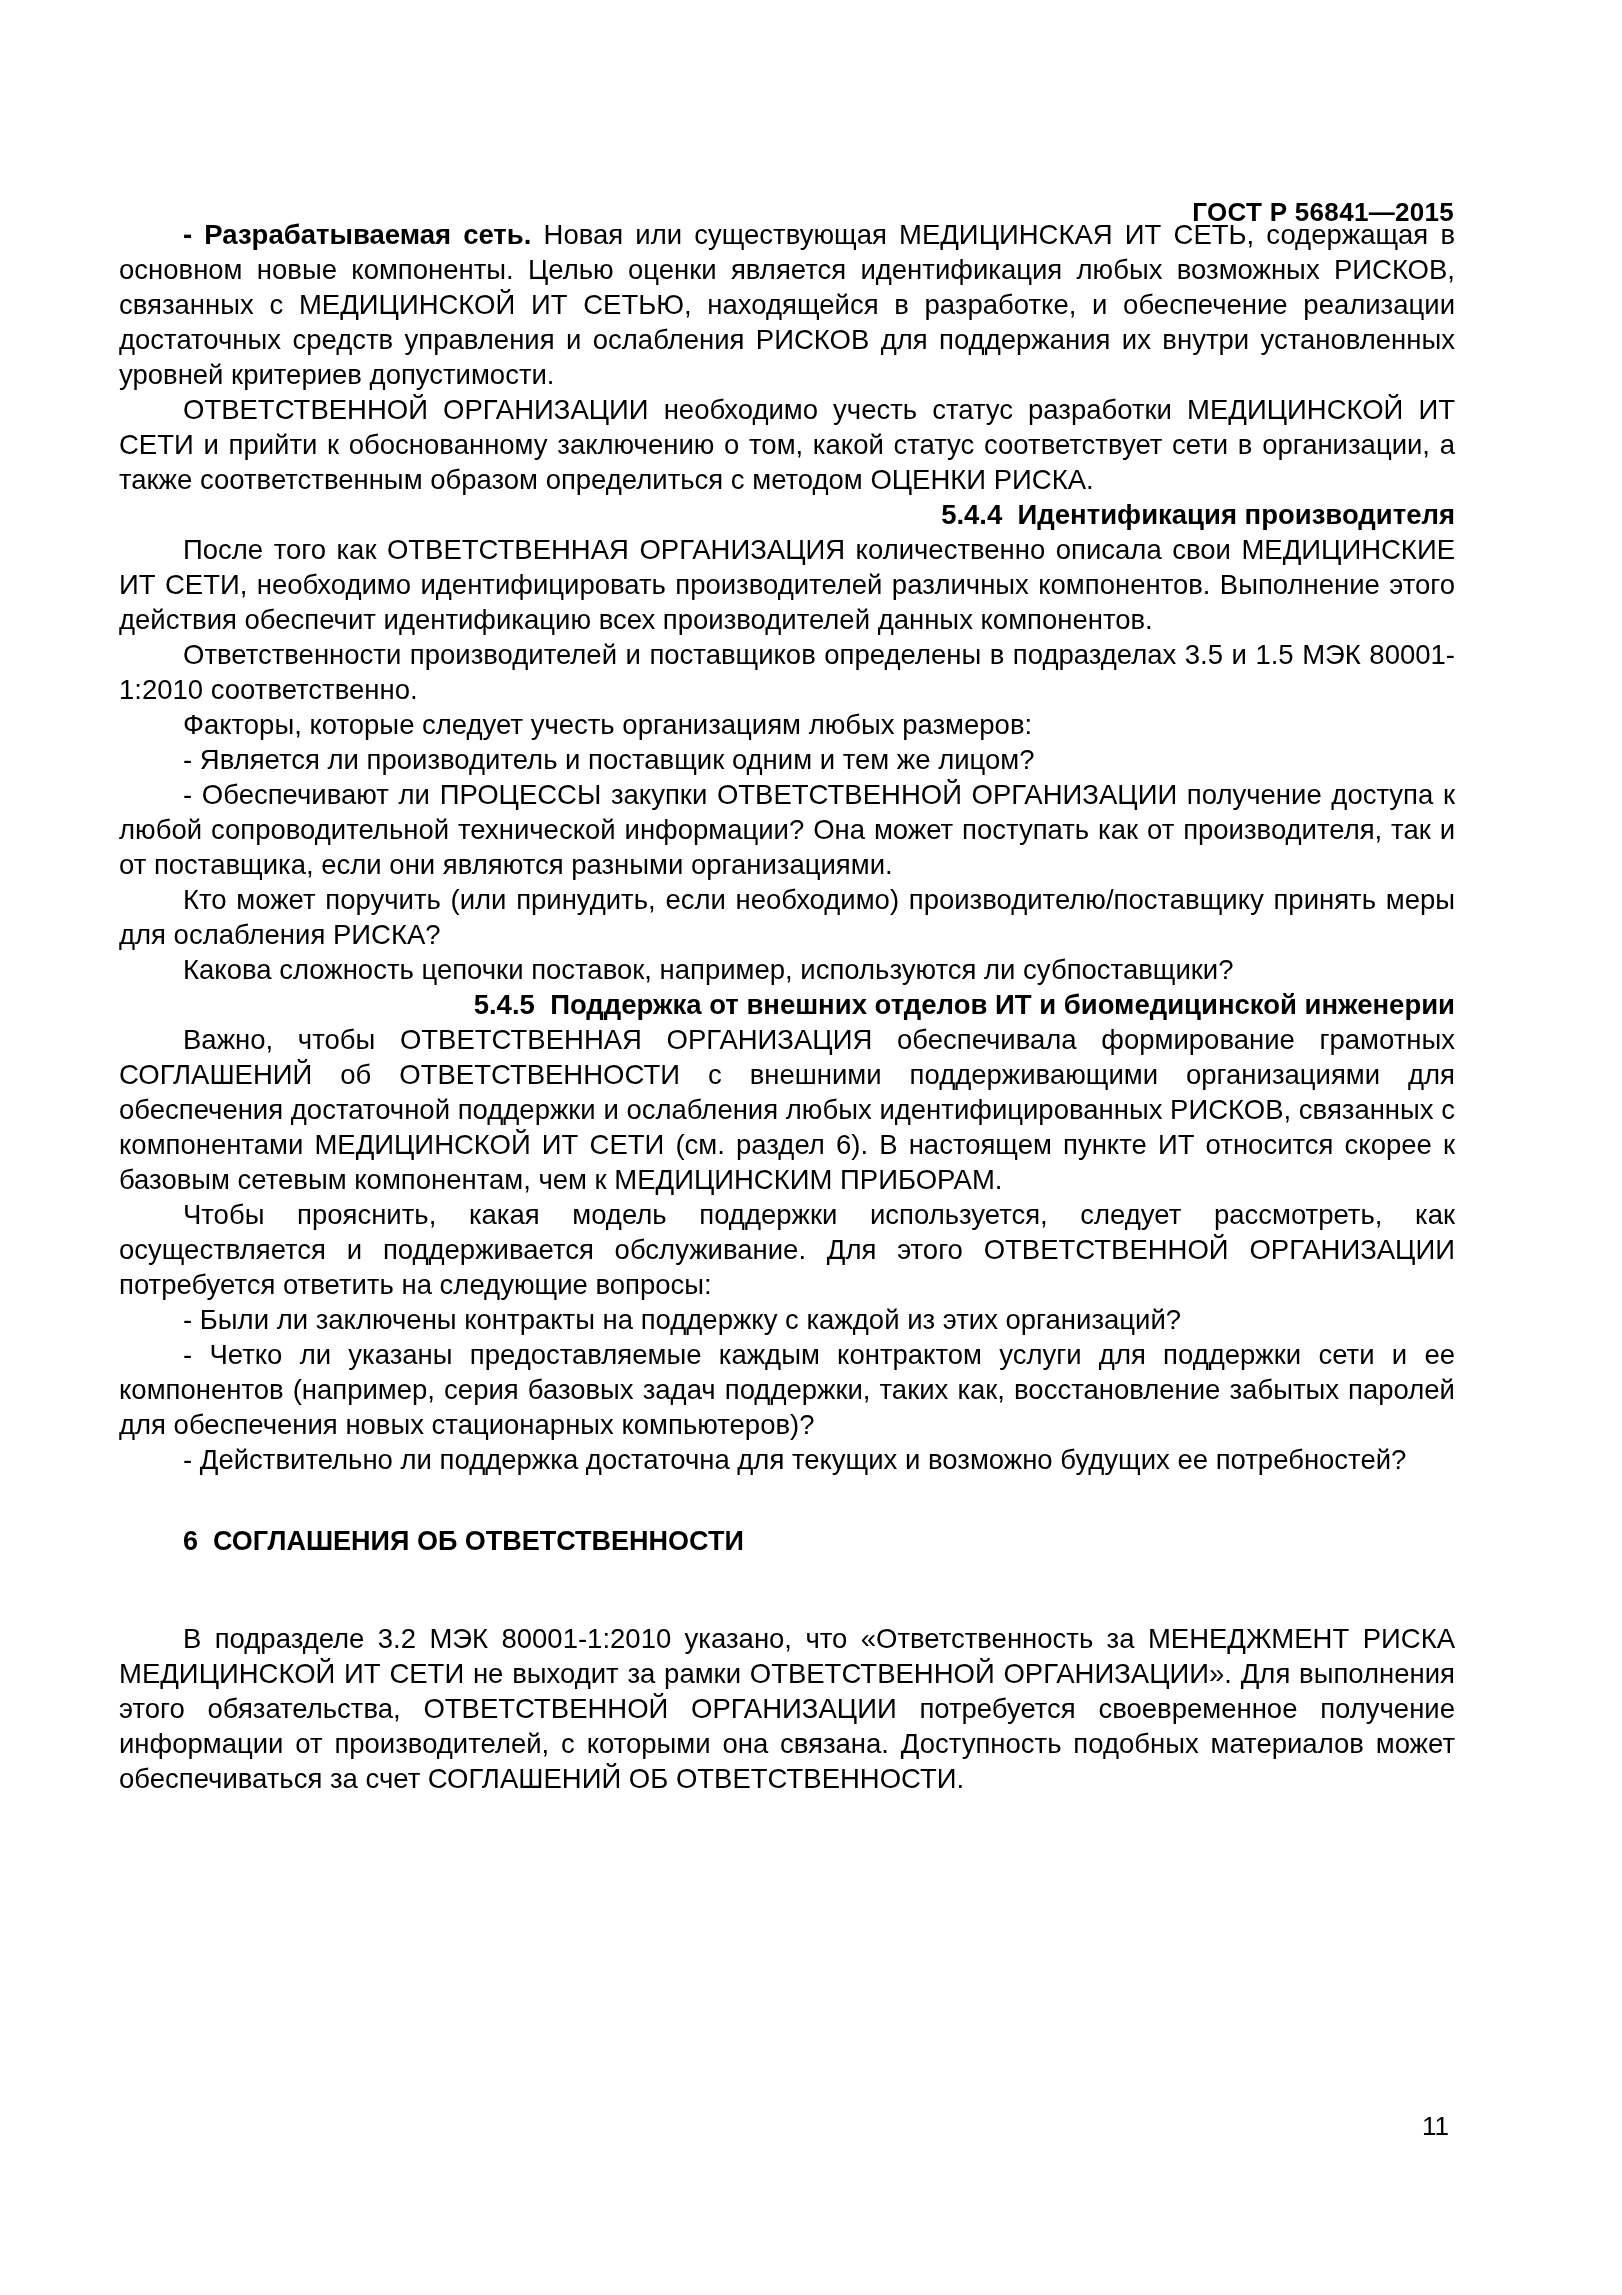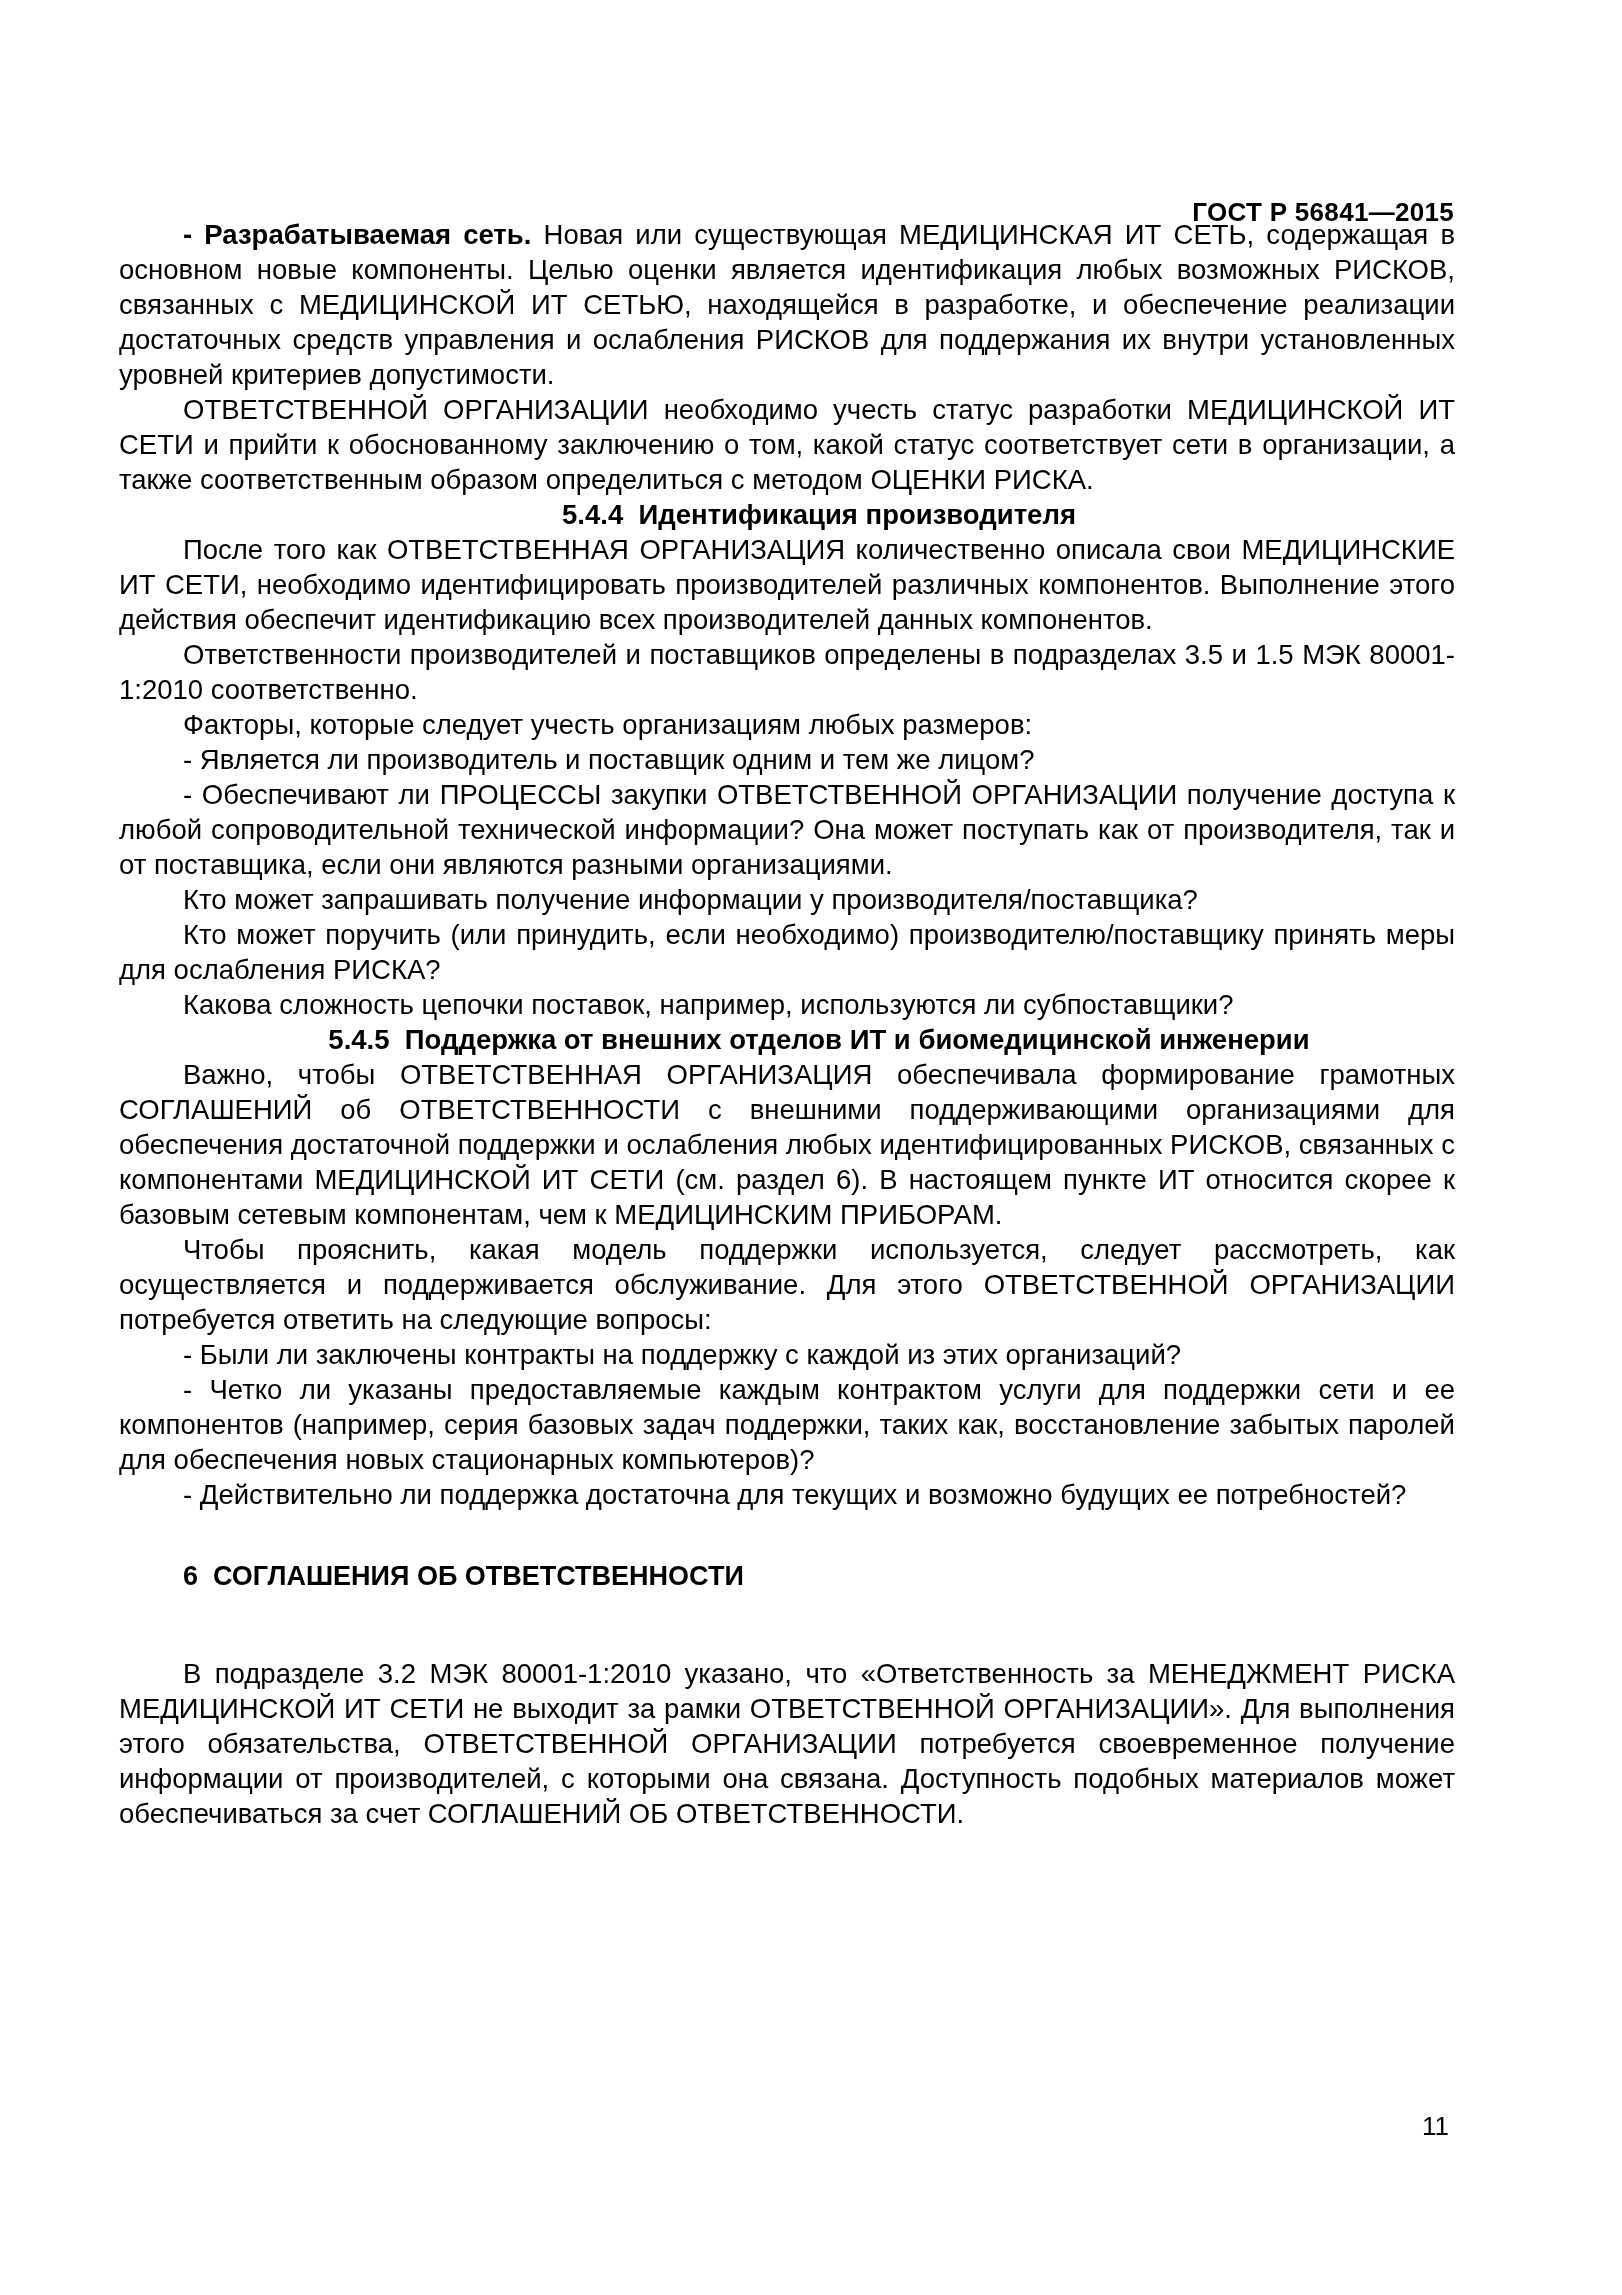--- a/index.html
+++ b/index.html
@@ -30,21 +30,21 @@
     font-size: 27.5px;
     line-height: 35px;
     text-align: justify;
   }
   .para {
     margin: 0;
     text-indent: 64px;
   }
   .heading {
     font-weight: bold;
-    text-align: center;
+    text-align: right;
     white-space: pre-wrap;
   }
   .lead { font-weight: bold; }
   .section-heading {
     margin: 43px 0 59px 0;
     font-size: 27px;
     line-height: 42px;
     font-weight: bold;
     text-indent: 64px;
     text-align: left;
@@ -75,21 +75,20 @@
     <p class="para">После того как ОТВЕТСТВЕННАЯ ОРГАНИЗАЦИЯ количественно описала свои МЕДИЦИНСКИЕ ИТ СЕТИ, необходимо идентифицировать производителей различных компонентов. Выполнение этого действия обеспечит идентификацию всех производителей данных компонентов.</p>
 
     <p class="para">Ответственности производителей и поставщиков определены в подразделах 3.5 и 1.5 МЭК 80001-1:2010 соответственно.</p>
 
     <p class="para">Факторы, которые следует учесть организациям любых размеров:</p>
 
     <p class="para">- Является ли производитель и поставщик одним и тем же лицом?</p>
 
     <p class="para">- Обеспечивают ли ПРОЦЕССЫ закупки ОТВЕТСТВЕННОЙ ОРГАНИЗАЦИИ получение доступа к любой сопроводительной технической информации? Она может поступать как от производителя, так и от поставщика, если они являются разными организациями.</p>
 
-    <p class="para">Кто может запрашивать получение информации у производителя/поставщика?</p>
 
     <p class="para">Кто может поручить (или принудить, если необходимо) производителю/поставщику принять меры для ослабления РИСКА?</p>
 
     <p class="para">Какова сложность цепочки поставок, например, используются ли субпоставщики?</p>
 
     <p class="para heading">5.4.5  Поддержка от внешних отделов ИТ и биомедицинской инженерии</p>
 
     <p class="para">Важно, чтобы ОТВЕТСТВЕННАЯ ОРГАНИЗАЦИЯ обеспечивала формирование грамотных СОГЛАШЕНИЙ об ОТВЕТСТВЕННОСТИ с внешними поддерживающими организациями для обеспечения достаточной поддержки и ослабления любых идентифицированных РИСКОВ, связанных с компонентами МЕДИЦИНСКОЙ ИТ СЕТИ (см. раздел 6). В настоящем пункте ИТ относится скорее к базовым сетевым компонентам, чем к МЕДИЦИНСКИМ ПРИБОРАМ.</p>
 
     <p class="para">Чтобы прояснить, какая модель поддержки используется, следует рассмотреть, как осуществляется и поддерживается обслуживание. Для этого ОТВЕТСТВЕННОЙ ОРГАНИЗАЦИИ потребуется ответить на следующие вопросы:</p>

